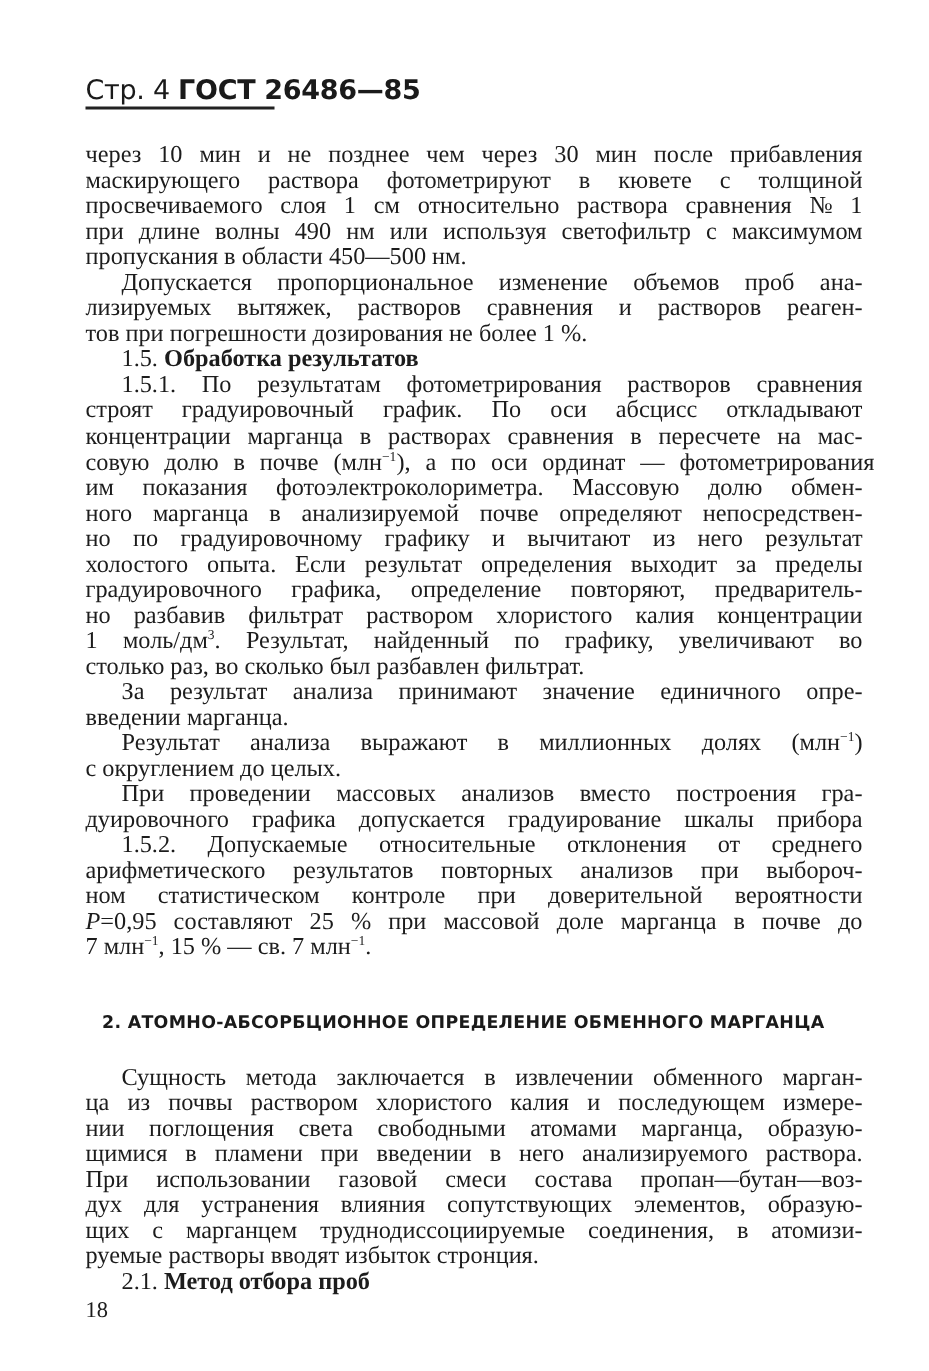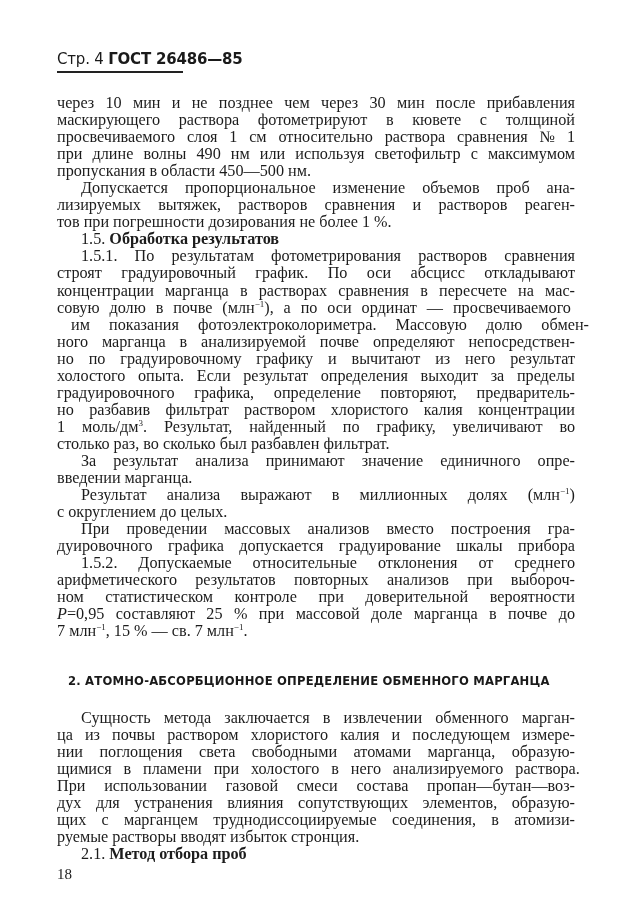--- a/index.html
+++ b/index.html
@@ -1,18 +1,18 @@
 <!DOCTYPE html>
 <html><head>
 <meta charset="utf-8">
 <style>
   html, body { margin: 0; padding: 0; background: #ffffff; }
   body { width: 619px; height: 914px; position: relative; overflow: hidden; }
   .page { position: absolute; left: 0; top: 0; width: 619px; height: 914px; background: #ffffff; color: #1c1c1c; }
-  .running-head { position: absolute; left: 57px; top: 50px; font-family: "DejaVu Sans", sans-serif; font-size: 15px; letter-spacing: -0.2px; color: #1a1a1a; white-space: nowrap; }
+  .running-head { position: absolute; left: 57px; top: 50px; font-family: "DejaVu Sans", sans-serif; font-size: 18px; letter-spacing: -0.2px; color: #1a1a1a; white-space: nowrap; }
   .running-head .gost { font-weight: bold; }
   .head-rule { position: absolute; left: 57px; top: 71px; width: 126px; height: 2px; background: #222; }
   .body { position: absolute; left: 57px; top: 95px; width: 518px; font-family: "Liberation Serif", serif; font-size: 16.2px; line-height: 17.05px; color: #1c1c1c; }
   .line { display: block; text-align: justify; text-align-last: justify; white-space: nowrap; height: 17.05px; }
   .line.last { text-align-last: left; }
   .line.indent { padding-left: 24px; }
   .b { font-weight: bold; }
   sup { font-size: 9px; line-height: 0; vertical-align: 6px; }
   .section-heading { position: absolute; left: 68px; top: 674px; font-family: "DejaVu Sans", sans-serif; font-weight: bold; font-size: 11.6px; letter-spacing: 0.2px; color: #1a1a1a; white-space: nowrap; }
   .body2 { position: absolute; left: 57px; top: 710px; width: 518px; font-family: "Liberation Serif", serif; font-size: 16.2px; line-height: 17.05px; color: #1c1c1c; }
@@ -39,22 +39,22 @@
 
     <span class="line indent" style="white-space: nowrap; text-align-last: left; text-align: left; word-spacing: 12.9px;">Допускается пропорциональное изменение объемов проб ана-</span>
     <span class="line" style="white-space: nowrap; text-align-last: left; text-align: left; word-spacing: 13.1927px;">лизируемых вытяжек, растворов сравнения и растворов реаген-</span>
     <span class="line last">тов при погрешности дозирования не более 1 %.</span>
 
     <span class="line last indent"><span>1.5.</span> <span class="b">Обработка результатов</span></span>
 
     <span class="line indent" style="white-space: nowrap; text-align-last: left; text-align: left; word-spacing: 13.0594px;">1.5.1. По результатам фотометрирования растворов сравнения</span>
     <span class="line" style="white-space: nowrap; text-align-last: left; text-align: left; word-spacing: 15.3385px;">строят градуировочный график. По оси абсцисс откладывают</span>
     <span class="line" style="white-space: nowrap; text-align-last: left; text-align: left; word-spacing: 7.0957px;">концентрации марганца в растворах сравнения в пересчете на мас-</span>
-    <span class="line" style="white-space: nowrap; text-align-last: left; text-align: left; word-spacing: 5.85px;"><span>совую долю в почве (млн</span><sup>−1</sup><span>), а по оси ординат — просвечиваемого</span></span>
-    <span class="line" style="white-space: nowrap; text-align-last: left; text-align: left; word-spacing: 15.05px; margin-left: 14px;">им показания фотоэлектроколориметра. Массовую долю обмен-</span>
+    <span class="line" style="white-space: nowrap; text-align-last: left; text-align: left; word-spacing: 5.85px;"><span>совую долю в почве (млн</span><sup>−1</sup><span>), а по оси ординат — фотометрирования</span></span>
+    <span class="line" style="white-space: nowrap; text-align-last: left; text-align: left; word-spacing: 15.05px;">им показания фотоэлектроколориметра. Массовую долю обмен-</span>
     <span class="line" style="white-space: nowrap; text-align-last: left; text-align: left; word-spacing: 9.80729px;">ного марганца в анализируемой почве определяют непосредствен-</span>
     <span class="line" style="white-space: nowrap; text-align-last: left; text-align: left; word-spacing: 10.8223px;">но по градуировочному графику и вычитают из него результат</span>
     <span class="line" style="white-space: nowrap; text-align-last: left; text-align: left; word-spacing: 8.5558px;">холостого опыта. Если результат определения выходит за пределы</span>
     <span class="line" style="white-space: nowrap; text-align-last: left; text-align: left; word-spacing: 15.6562px;">градуировочного графика, определение повторяют, предваритель-</span>
     <span class="line" style="white-space: nowrap; text-align-last: left; text-align: left; word-spacing: 11.3255px;">но разбавив фильтрат раствором хлористого калия концентрации</span>
     <span class="line" style="white-space: nowrap; text-align-last: left; text-align: left; word-spacing: 12.8192px;"><span>1 моль/дм</span><sup>3</sup><span>. Результат, найденный по графику, увеличивают во</span></span>
     <span class="line last">столько раз, во сколько был разбавлен фильтрат.</span>
 
     <span class="line indent" style="white-space: nowrap; text-align-last: left; text-align: left; word-spacing: 12.9609px;">За результат анализа принимают значение единичного опре-</span>
     <span class="line last">введении марганца.</span>
@@ -71,21 +71,21 @@
     <span class="line" style="white-space: nowrap; text-align-last: left; text-align: left; word-spacing: 7.34687px;"><i>P</i><span>=0,95 составляют 25 % при массовой доле марганца в почве до</span></span>
     <span class="line last"><span>7 млн</span><sup>−1</sup><span>, 15 % — св. 7 млн</span><sup>−1</sup><span>.</span></span>
   </div>
 
   <div class="section-heading">2. АТОМНО-АБСОРБЦИОННОЕ ОПРЕДЕЛЕНИЕ ОБМЕННОГО МАРГАНЦА</div>
 
   <div class="body2">
     <span class="line indent" style="white-space: nowrap; text-align-last: left; text-align: left; word-spacing: 9.04427px;">Сущность метода заключается в извлечении обменного марган-</span>
     <span class="line" style="white-space: nowrap; text-align-last: left; text-align: left; word-spacing: 8.0625px;">ца из почвы раствором хлористого калия и последующем измере-</span>
     <span class="line" style="white-space: nowrap; text-align-last: left; text-align: left; word-spacing: 12.3594px;">нии поглощения света свободными атомами марганца, образую-</span>
-    <span class="line" style="white-space: nowrap; text-align-last: left; text-align: left; word-spacing: 7.84375px;">щимися в пламени при холостого в него анализируемого раствора.</span>
+    <span class="line" style="white-space: nowrap; text-align-last: left; text-align: left; word-spacing: 7.84375px;">щимися в пламени при введении в него анализируемого раствора.</span>
     <span class="line" style="white-space: nowrap; text-align-last: left; text-align: left; word-spacing: 14.6344px;">При использовании газовой смеси состава пропан—бутан—воз-</span>
     <span class="line" style="white-space: nowrap; text-align-last: left; text-align: center; word-spacing: 10.4557px;">дух для устранения влияния сопутствующих элементов, образую-</span>
     <span class="line" style="white-space: nowrap; text-align-last: left; text-align: left; word-spacing: 11.2578px;">щих с марганцем трудно­диссоциируемые соединения, в атомизи-</span>
     <span class="line last">руемые растворы вводят избыток стронция.</span>
     <span class="line last indent"><span>2.1.</span> <span class="b">Метод отбора проб</span></span>
   </div>
 
   <div class="page-num">18</div>
 </div>
 

